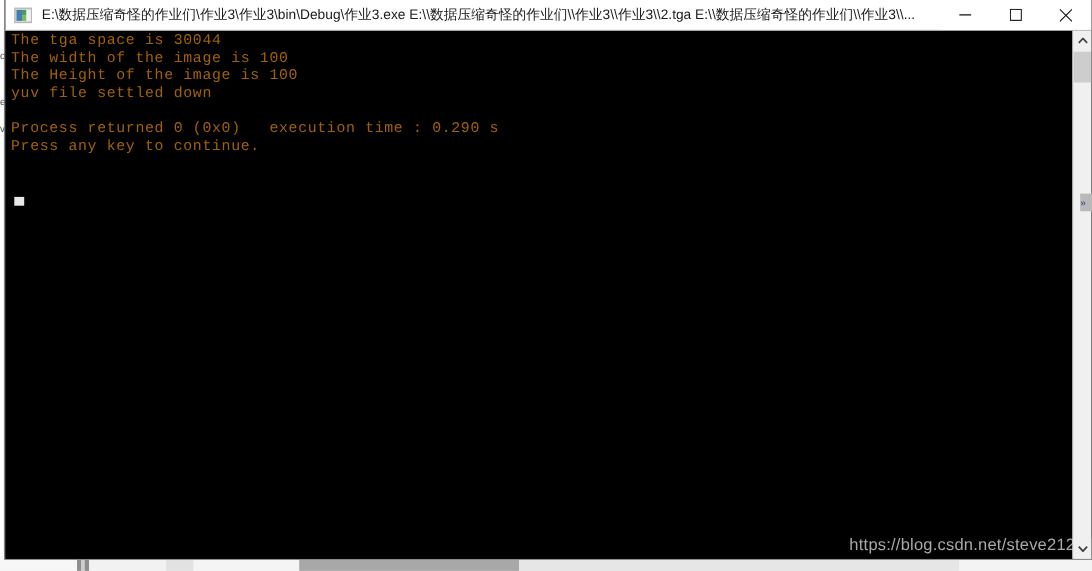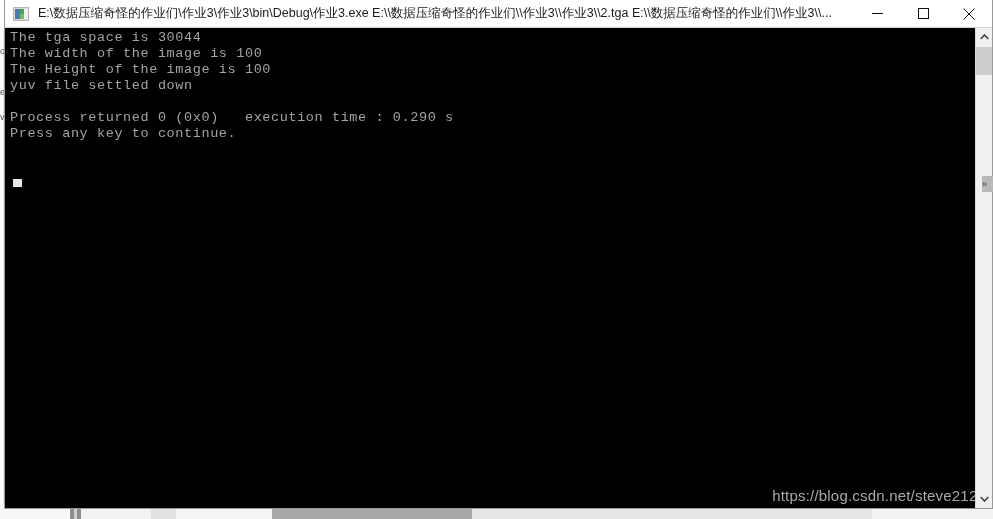--- a/index.html
+++ b/index.html
@@ -125,21 +125,21 @@
     position: absolute;
     left: 0; top: 28px;
     width: 987px;
     height: 480px;
     background: #000000;
     overflow: hidden;
   }
   #console-text {
     position: absolute;
     left: 5px; top: 2px;
-    color: #a3a3a3;
+    color: #a16207;
     font-family: "Liberation Mono", "DejaVu Sans Mono", monospace;
     font-size: 13.5px;
     line-height: 16px;
     white-space: pre;
     letter-spacing: 0.6px;
   }
   #cursor-block {
     position: absolute;
     left: 8px;
     top: 151px;

